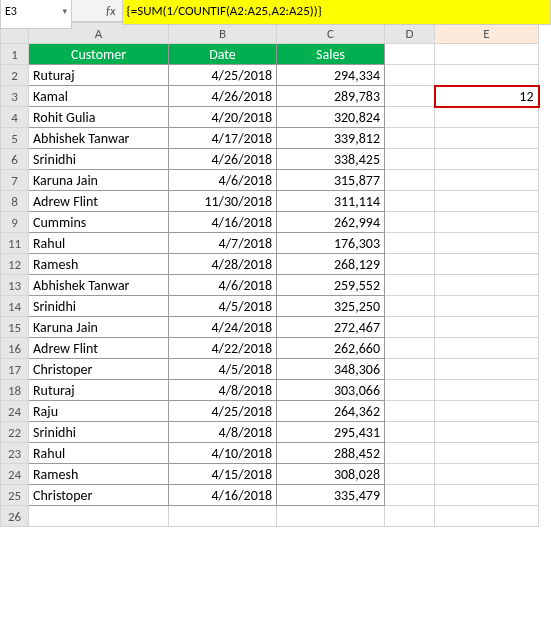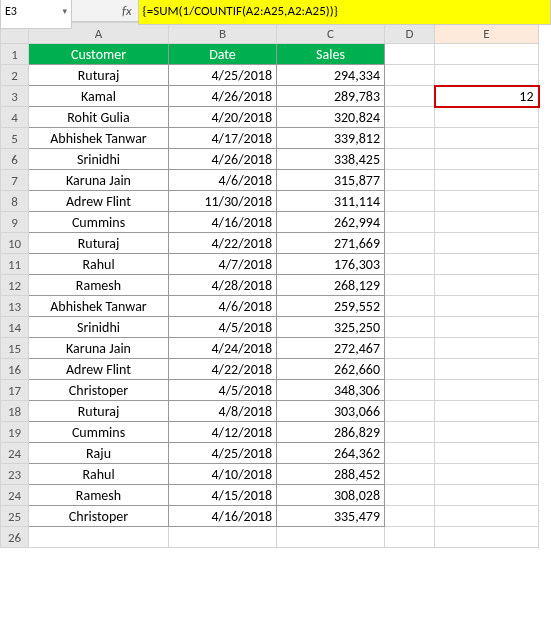--- a/index.html
+++ b/index.html
@@ -26,21 +26,21 @@
       display: flex;
       align-items: center;
       font-size: 12px;
     }
     .name-box-arrow {
       margin-left: auto;
       color: #666;
       font-size: 9px;
     }
     .fx-label {
-      margin: 0 6px 0 50px;
+      margin: 0 6px 0 34px;
       font-style: italic;
       font-size: 13px;
       color: #555;
     }
     .formula-input {
       flex: 1;
       height: 28px;
       background: #ffff00;
       border: 1px solid #ccc;
       padding: 0 4px;
@@ -86,21 +86,21 @@
       color: #555;
     }
     .header-cell {
       background: #00b050;
       color: #fff;
       font-weight: bold;
       text-align: center;
       border: 1px solid #999 !important;
       margin-left: 44px;
     }
-    .data-left { text-align: center; border: 1px solid #999 !important; }
+    .data-left { text-align: left; border: 1px solid #999 !important; }
     .data-right { text-align: right; border: 1px solid #999 !important; }
     .result-cell {
       border: 2px solid #cc0000 !important;
       text-align: right;
     }
     .empty-cell { background: #fff; }
   </style>
 </head>
 <body>
 
@@ -193,28 +193,20 @@
       </tr>
       <tr>
         <td class="row-header">9</td>
         <td class="data-left col-a">Cummins</td>
         <td class="data-right col-b">4/16/2018</td>
         <td class="data-right col-c">262,994</td>
         <td class="empty-cell col-d"></td>
         <td class="empty-cell col-e"></td>
       </tr>
       <tr>
-        <td class="row-header">10</td>
-        <td class="data-left col-a">Ruturaj</td>
-        <td class="data-right col-b">4/22/2018</td>
-        <td class="data-right col-c">271,669</td>
-        <td class="empty-cell col-d"></td>
-        <td class="empty-cell col-e"></td>
-      </tr>
-      <tr>
         <td class="row-header">11</td>
         <td class="data-left col-a">Rahul</td>
         <td class="data-right col-b">4/7/2018</td>
         <td class="data-right col-c">176,303</td>
         <td class="empty-cell col-d"></td>
         <td class="empty-cell col-e"></td>
       </tr>
       <tr>
         <td class="row-header">12</td>
         <td class="data-left col-a">Ramesh</td>
@@ -265,36 +257,36 @@
       </tr>
       <tr>
         <td class="row-header">18</td>
         <td class="data-left col-a">Ruturaj</td>
         <td class="data-right col-b">4/8/2018</td>
         <td class="data-right col-c">303,066</td>
         <td class="empty-cell col-d"></td>
         <td class="empty-cell col-e"></td>
       </tr>
       <tr>
-        <td class="row-header">19</td>
-        <td class="data-left col-a">Cummins</td>
-        <td class="data-right col-b">4/12/2018</td>
-        <td class="data-right col-c">286,829</td>
-        <td class="empty-cell col-d"></td>
-        <td class="empty-cell col-e"></td>
-      </tr>
-      <tr>
         <td class="row-header">24</td>
         <td class="data-left col-a">Raju</td>
         <td class="data-right col-b">4/25/2018</td>
         <td class="data-right col-c">264,362</td>
         <td class="empty-cell col-d"></td>
         <td class="empty-cell col-e"></td>
       </tr>
       <tr>
+        <td class="row-header">22</td>
+        <td class="data-left col-a">Srinidhi</td>
+        <td class="data-right col-b">4/8/2018</td>
+        <td class="data-right col-c">295,431</td>
+        <td class="empty-cell col-d"></td>
+        <td class="empty-cell col-e"></td>
+      </tr>
+      <tr>
         <td class="row-header">23</td>
         <td class="data-left col-a">Rahul</td>
         <td class="data-right col-b">4/10/2018</td>
         <td class="data-right col-c">288,452</td>
         <td class="empty-cell col-d"></td>
         <td class="empty-cell col-e"></td>
       </tr>
       <tr>
         <td class="row-header">24</td>
         <td class="data-left col-a">Ramesh</td>

